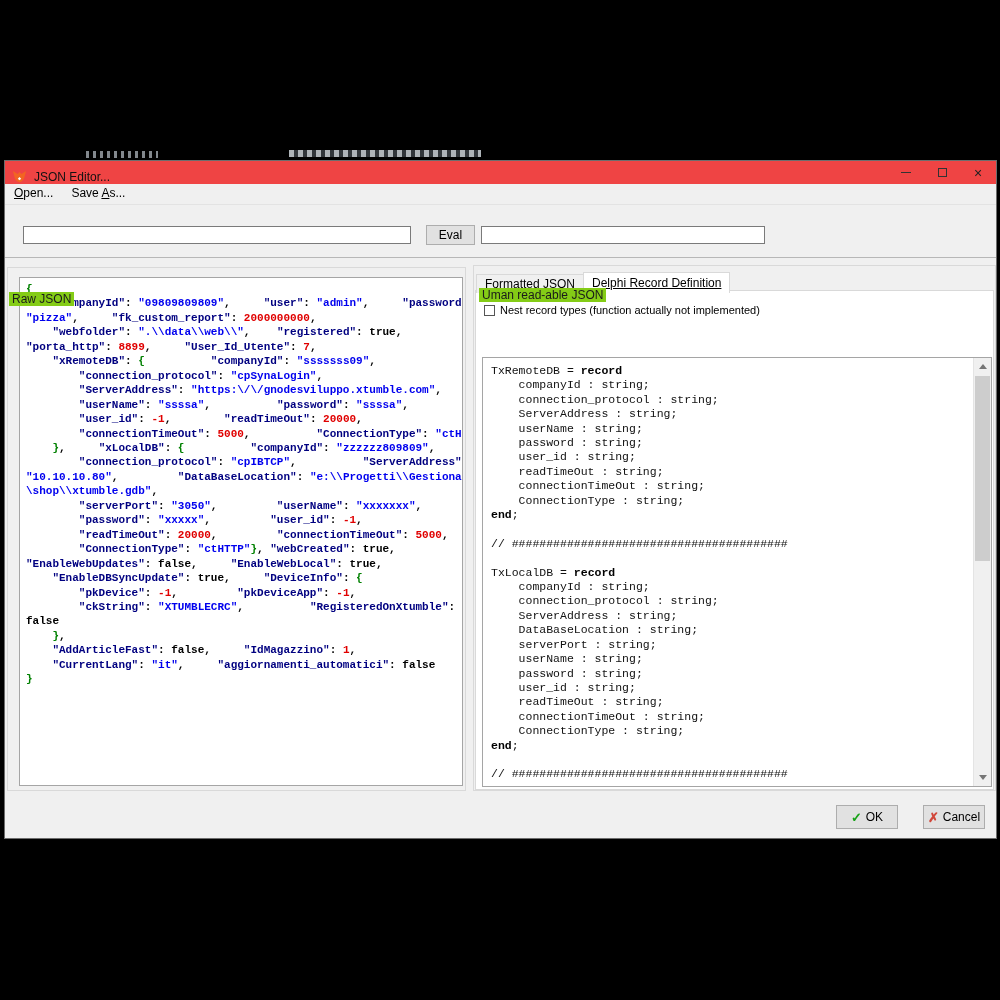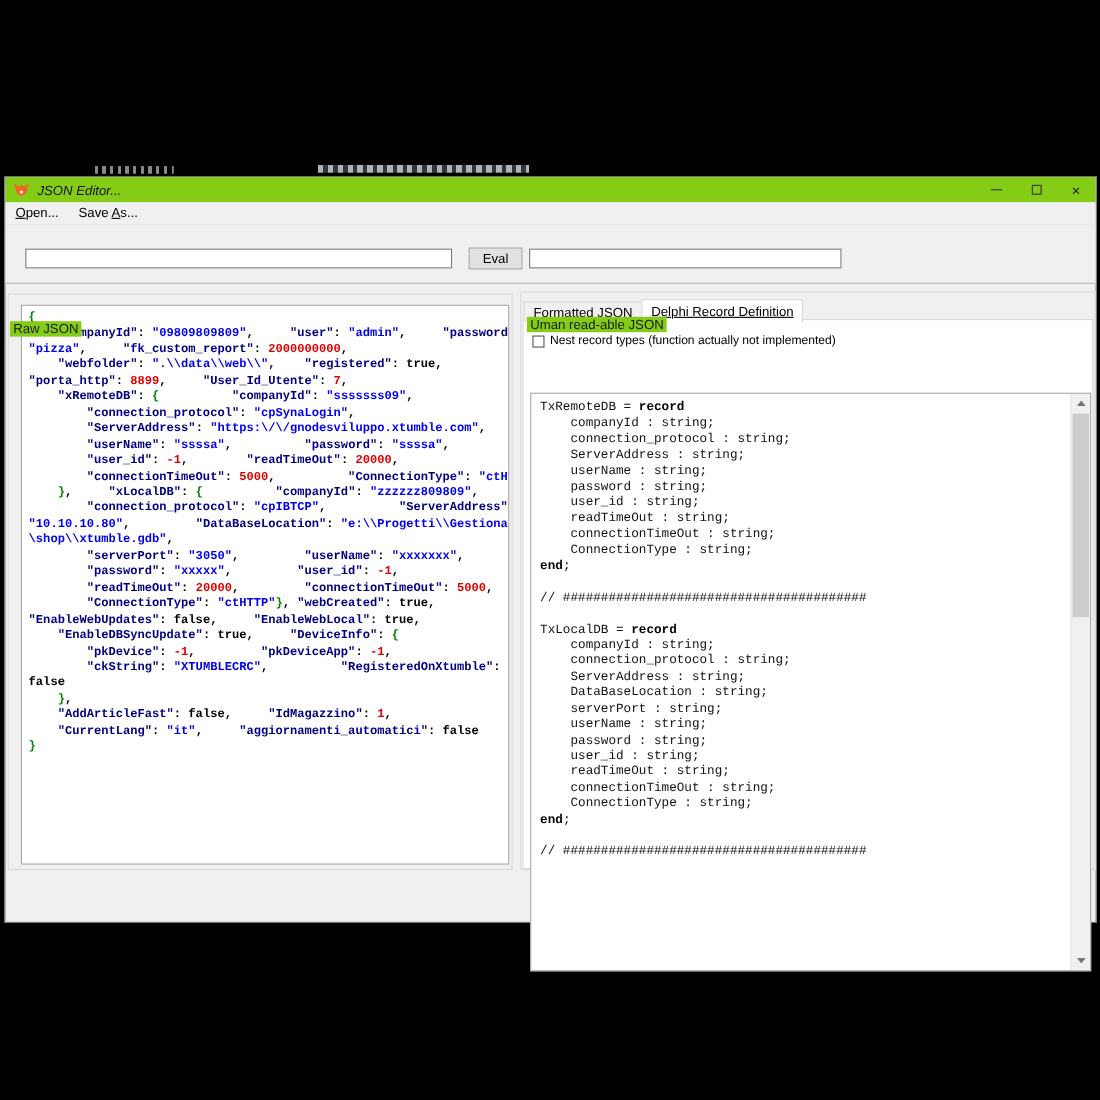--- a/index.html
+++ b/index.html
@@ -8,22 +8,22 @@
 
   .sliver{position:absolute;height:7px;opacity:.85;}
   .sliver1{left:86px;top:151px;width:72px;
     background:repeating-linear-gradient(90deg,#9aa0a6 0 3px,transparent 3px 7px);}
   .sliver2{left:289px;top:150px;width:192px;
     background:repeating-linear-gradient(90deg,#cdd3d8 0 5px,#3a3f44 5px 9px);}
 
   .window{position:absolute;left:4px;top:160px;width:993px;height:679px;
           background:#f0f0f0;border:1px solid #6d6d6d;box-sizing:border-box;}
 
-  .titlebar{position:absolute;left:0;top:0;right:0;height:23px;background:#84cc16;
-            display:flex;align-items:center;font-style:italic;}
+  .titlebar{position:absolute;left:0;top:0;right:0;height:23px;background:#ef4444;
+            display:flex;align-items:flex-end;}
   .appicon{width:15px;height:15px;margin-left:7px;}
   .title-text{margin-left:7px;font-size:12px;color:#111;}
   .caption-buttons{position:absolute;right:0;top:0;height:23px;display:flex;}
   .cap-btn{width:36px;height:23px;display:flex;align-items:center;justify-content:center;}
   .glyph-min{width:10px;height:1px;background:#333;}
   .glyph-max{width:9px;height:9px;border:1px solid #333;box-sizing:border-box;background:transparent;}
   .glyph-close{font-size:14px;color:#222;line-height:1;}
 
   .menubar{position:absolute;left:0;top:23px;right:0;height:20px;background:#f0f0f0;
            display:flex;align-items:flex-start;border-bottom:1px solid #e3e3e3;}
@@ -63,21 +63,21 @@
            background:#ffffff;border:1px solid #d9d9d9;box-sizing:border-box;z-index:1;}
 
   .checkbox-row{position:absolute;left:479px;top:143px;display:flex;align-items:center;z-index:2;}
   .checkbox{width:11px;height:11px;background:#fff;border:1px solid #555;box-sizing:border-box;}
   .checkbox-label{margin-left:5px;font-size:11px;}
 
   #refreshBtn{position:absolute;left:477px;top:163px;width:507px;height:24px;
               border:2px solid #2d7fd3;outline:1px dotted #9a9a9a;outline-offset:-6px;
               background:#e3e3e3;z-index:2;}
 
-  #recordMemo{left:477px;top:196px;width:510px;height:526px;z-index:2;}
+  #recordMemo{left:477px;top:196px;width:510px;height:430px;z-index:2;}
   #recordContent{position:absolute;left:0;top:0;right:17px;bottom:0;padding:6px 0 0 8px;overflow:hidden;}
   .rline{white-space:pre;font-family:"Liberation Mono",monospace;font-size:11.5px;
          line-height:14.4px;min-height:14.4px;color:#111;}
   .kw{font-weight:bold;color:#000;}
 
   .scrollbar{position:absolute;right:0;top:0;bottom:0;width:17px;background:#f0f0f0;
              border-left:1px solid #e4e4e4;}
   .scroll-btn{position:absolute;left:0;width:17px;height:17px;display:flex;align-items:center;justify-content:center;}
   .scroll-up{top:0;} .scroll-down{bottom:0;}
   .tri{width:0;height:0;border-left:4px solid transparent;border-right:4px solid transparent;}

